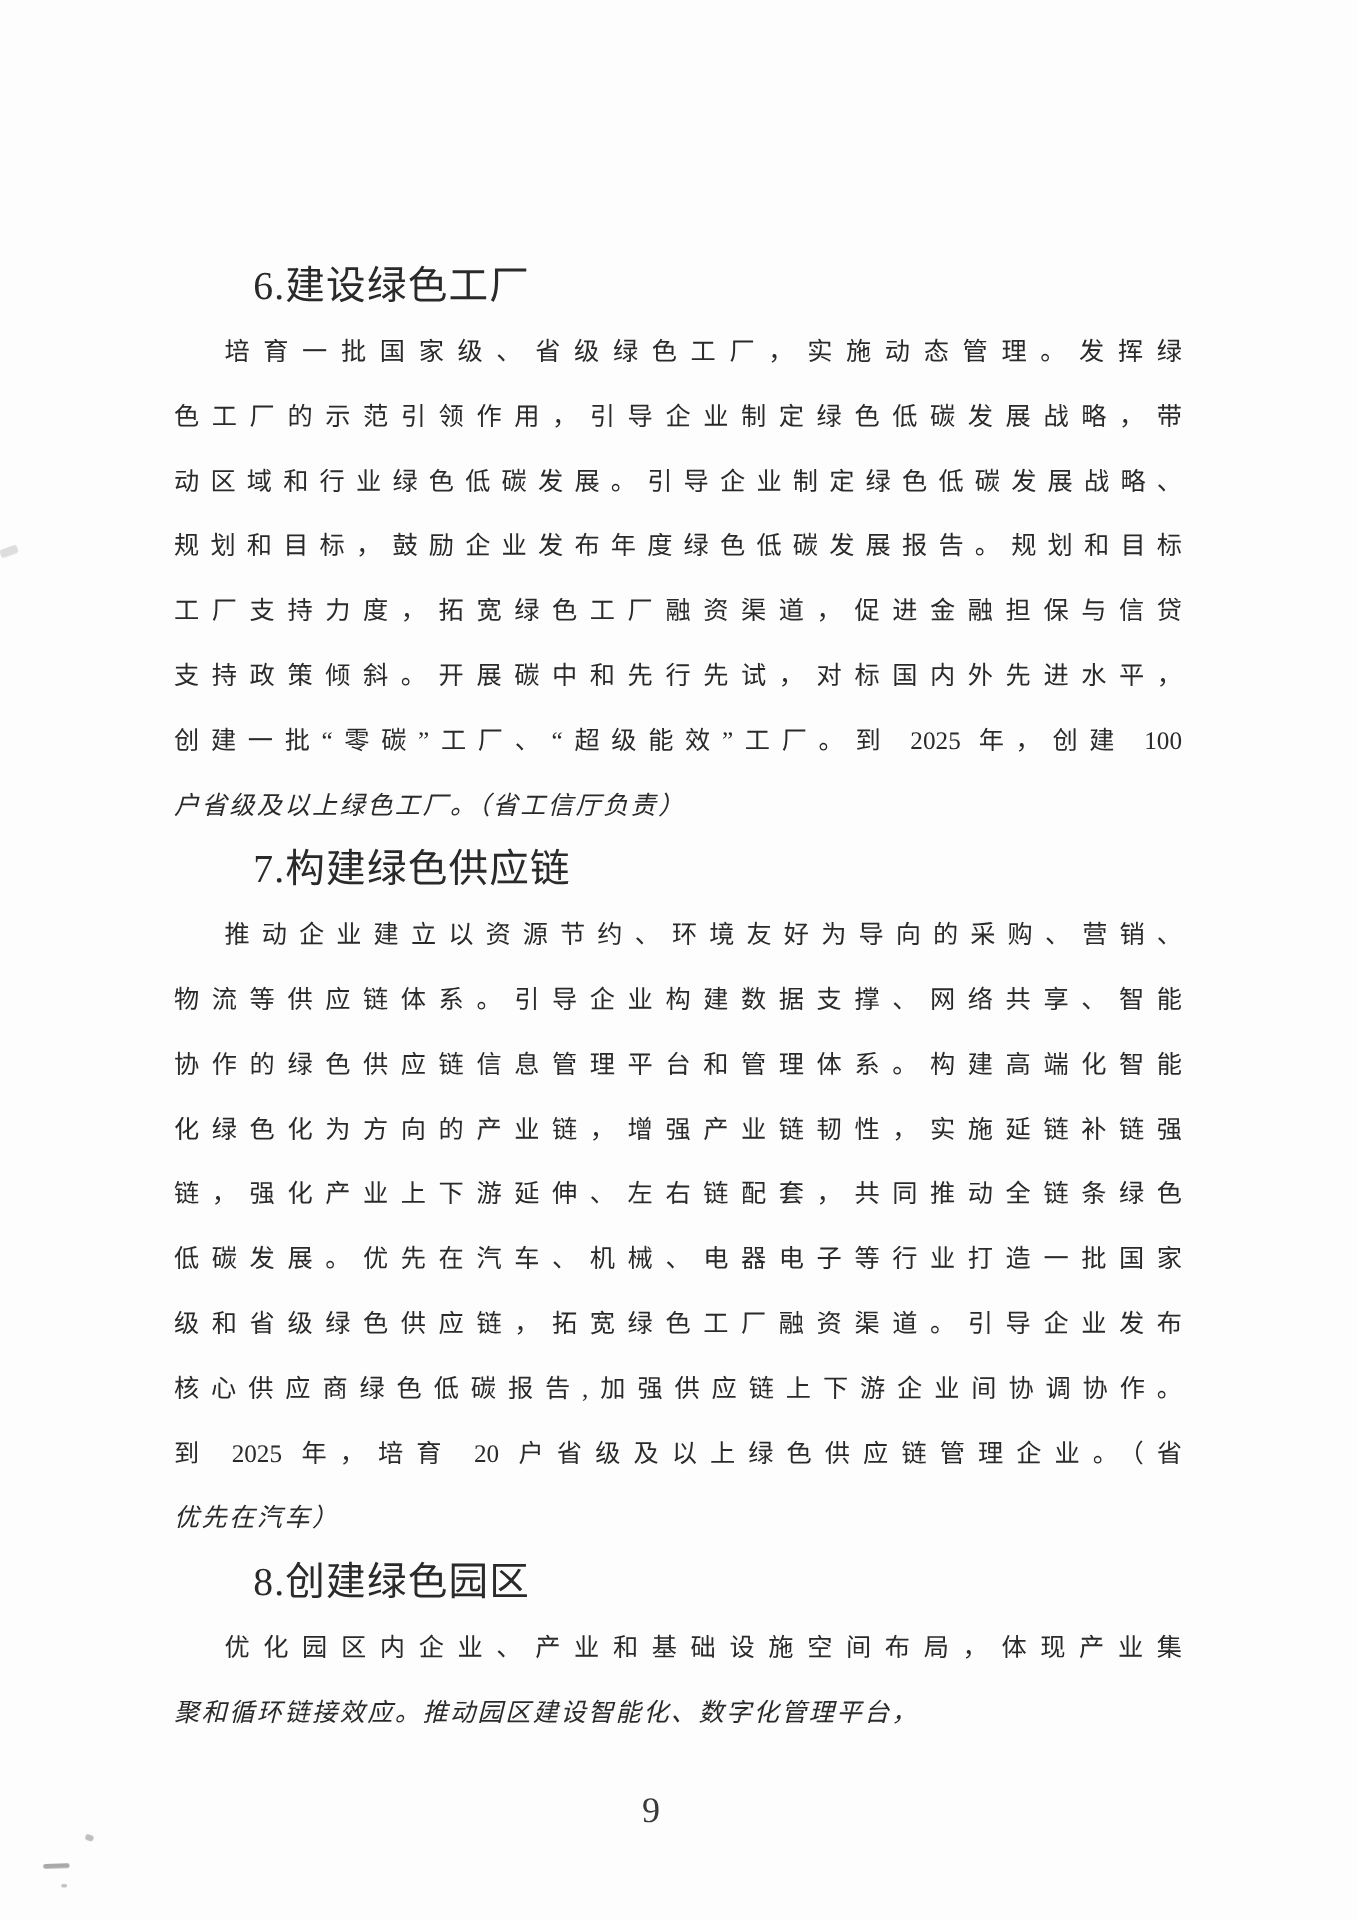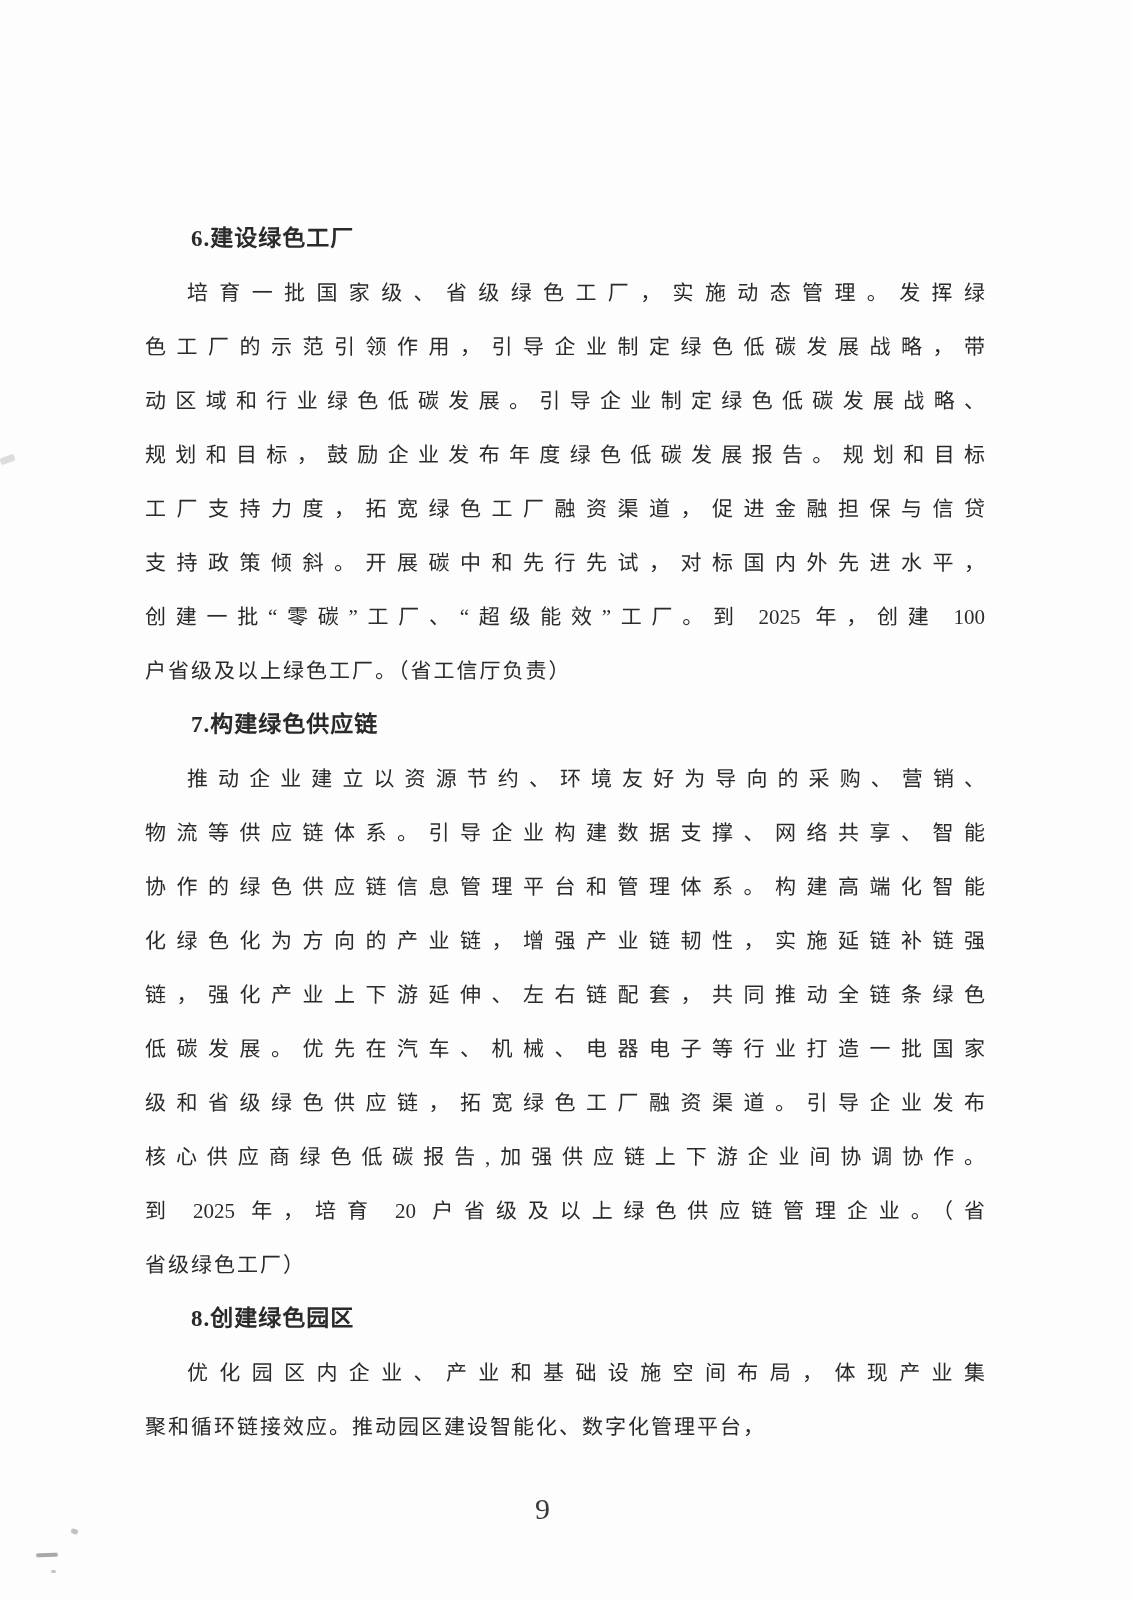--- a/index.html
+++ b/index.html
@@ -22,42 +22,43 @@
     font-family: "Liberation Serif", "DejaVu Serif", serif;
     color: var(--ink);
   }
   .textblock {
     position: absolute;
     left: 145px;
     top: 212px;
     width: 840px;
   }
   .heading {
-    font-size: 23px;
-    font-weight: bold;
+    font-size: 33px;
+    font-weight: normal;
     line-height: 54px;
     height: 54px;
     text-indent: 2em;
     letter-spacing: 1px;
     white-space: nowrap;
   }
   .line {
     font-size: 21px;
     line-height: 54px;
     height: 54px;
     text-align: justify;
     text-align-last: justify;
     text-justify: inter-character;
     overflow: hidden;
   }
   .line.indent { text-indent: 2em; }
   .line.nojust {
     text-align: left;
     text-align-last: left;
     letter-spacing: 2px;
+    font-style: italic;
   }
   .pagenum {
     position: absolute;
     left: 0;
     top: 1492px;
     width: 1085px;
     text-align: center;
     font-size: 30px;
     color: #3a3a3a;
   }
@@ -90,21 +91,21 @@
       <div class="heading">7.构建绿色供应链</div>
       <div class="line indent">推动企业建立以资源节约、环境友好为导向的采购、营销、</div>
       <div class="line">物流等供应链体系。引导企业构建数据支撑、网络共享、智能</div>
       <div class="line">协作的绿色供应链信息管理平台和管理体系。构建高端化智能</div>
       <div class="line">化绿色化为方向的产业链，增强产业链韧性，实施延链补链强</div>
       <div class="line">链，强化产业上下游延伸、左右链配套，共同推动全链条绿色</div>
       <div class="line">低碳发展。优先在汽车、机械、电器电子等行业打造一批国家</div>
       <div class="line">级和省级绿色供应链，拓宽绿色工厂融资渠道。引导企业发布</div>
       <div class="line">核心供应商绿色低碳报告,加强供应链上下游企业间协调协作。</div>
       <div class="line">到 2025 年，培育 20 户省级及以上绿色供应链管理企业。（省</div>
-      <div class="line nojust">省级绿色工厂）</div>
+      <div class="line nojust">优先在汽车）</div>
       <div class="heading">8.创建绿色园区</div>
       <div class="line indent">优化园区内企业、产业和基础设施空间布局，体现产业集</div>
       <div class="line nojust">聚和循环链接效应。推动园区建设智能化、数字化管理平台，</div>
     </div>
   <div class="pagenum">9</div>
   <div class="artifact a1"></div>
   <div class="artifact a2"></div>
   <div class="artifact a3"></div>
   <div class="artifact a4"></div>
 </div>

